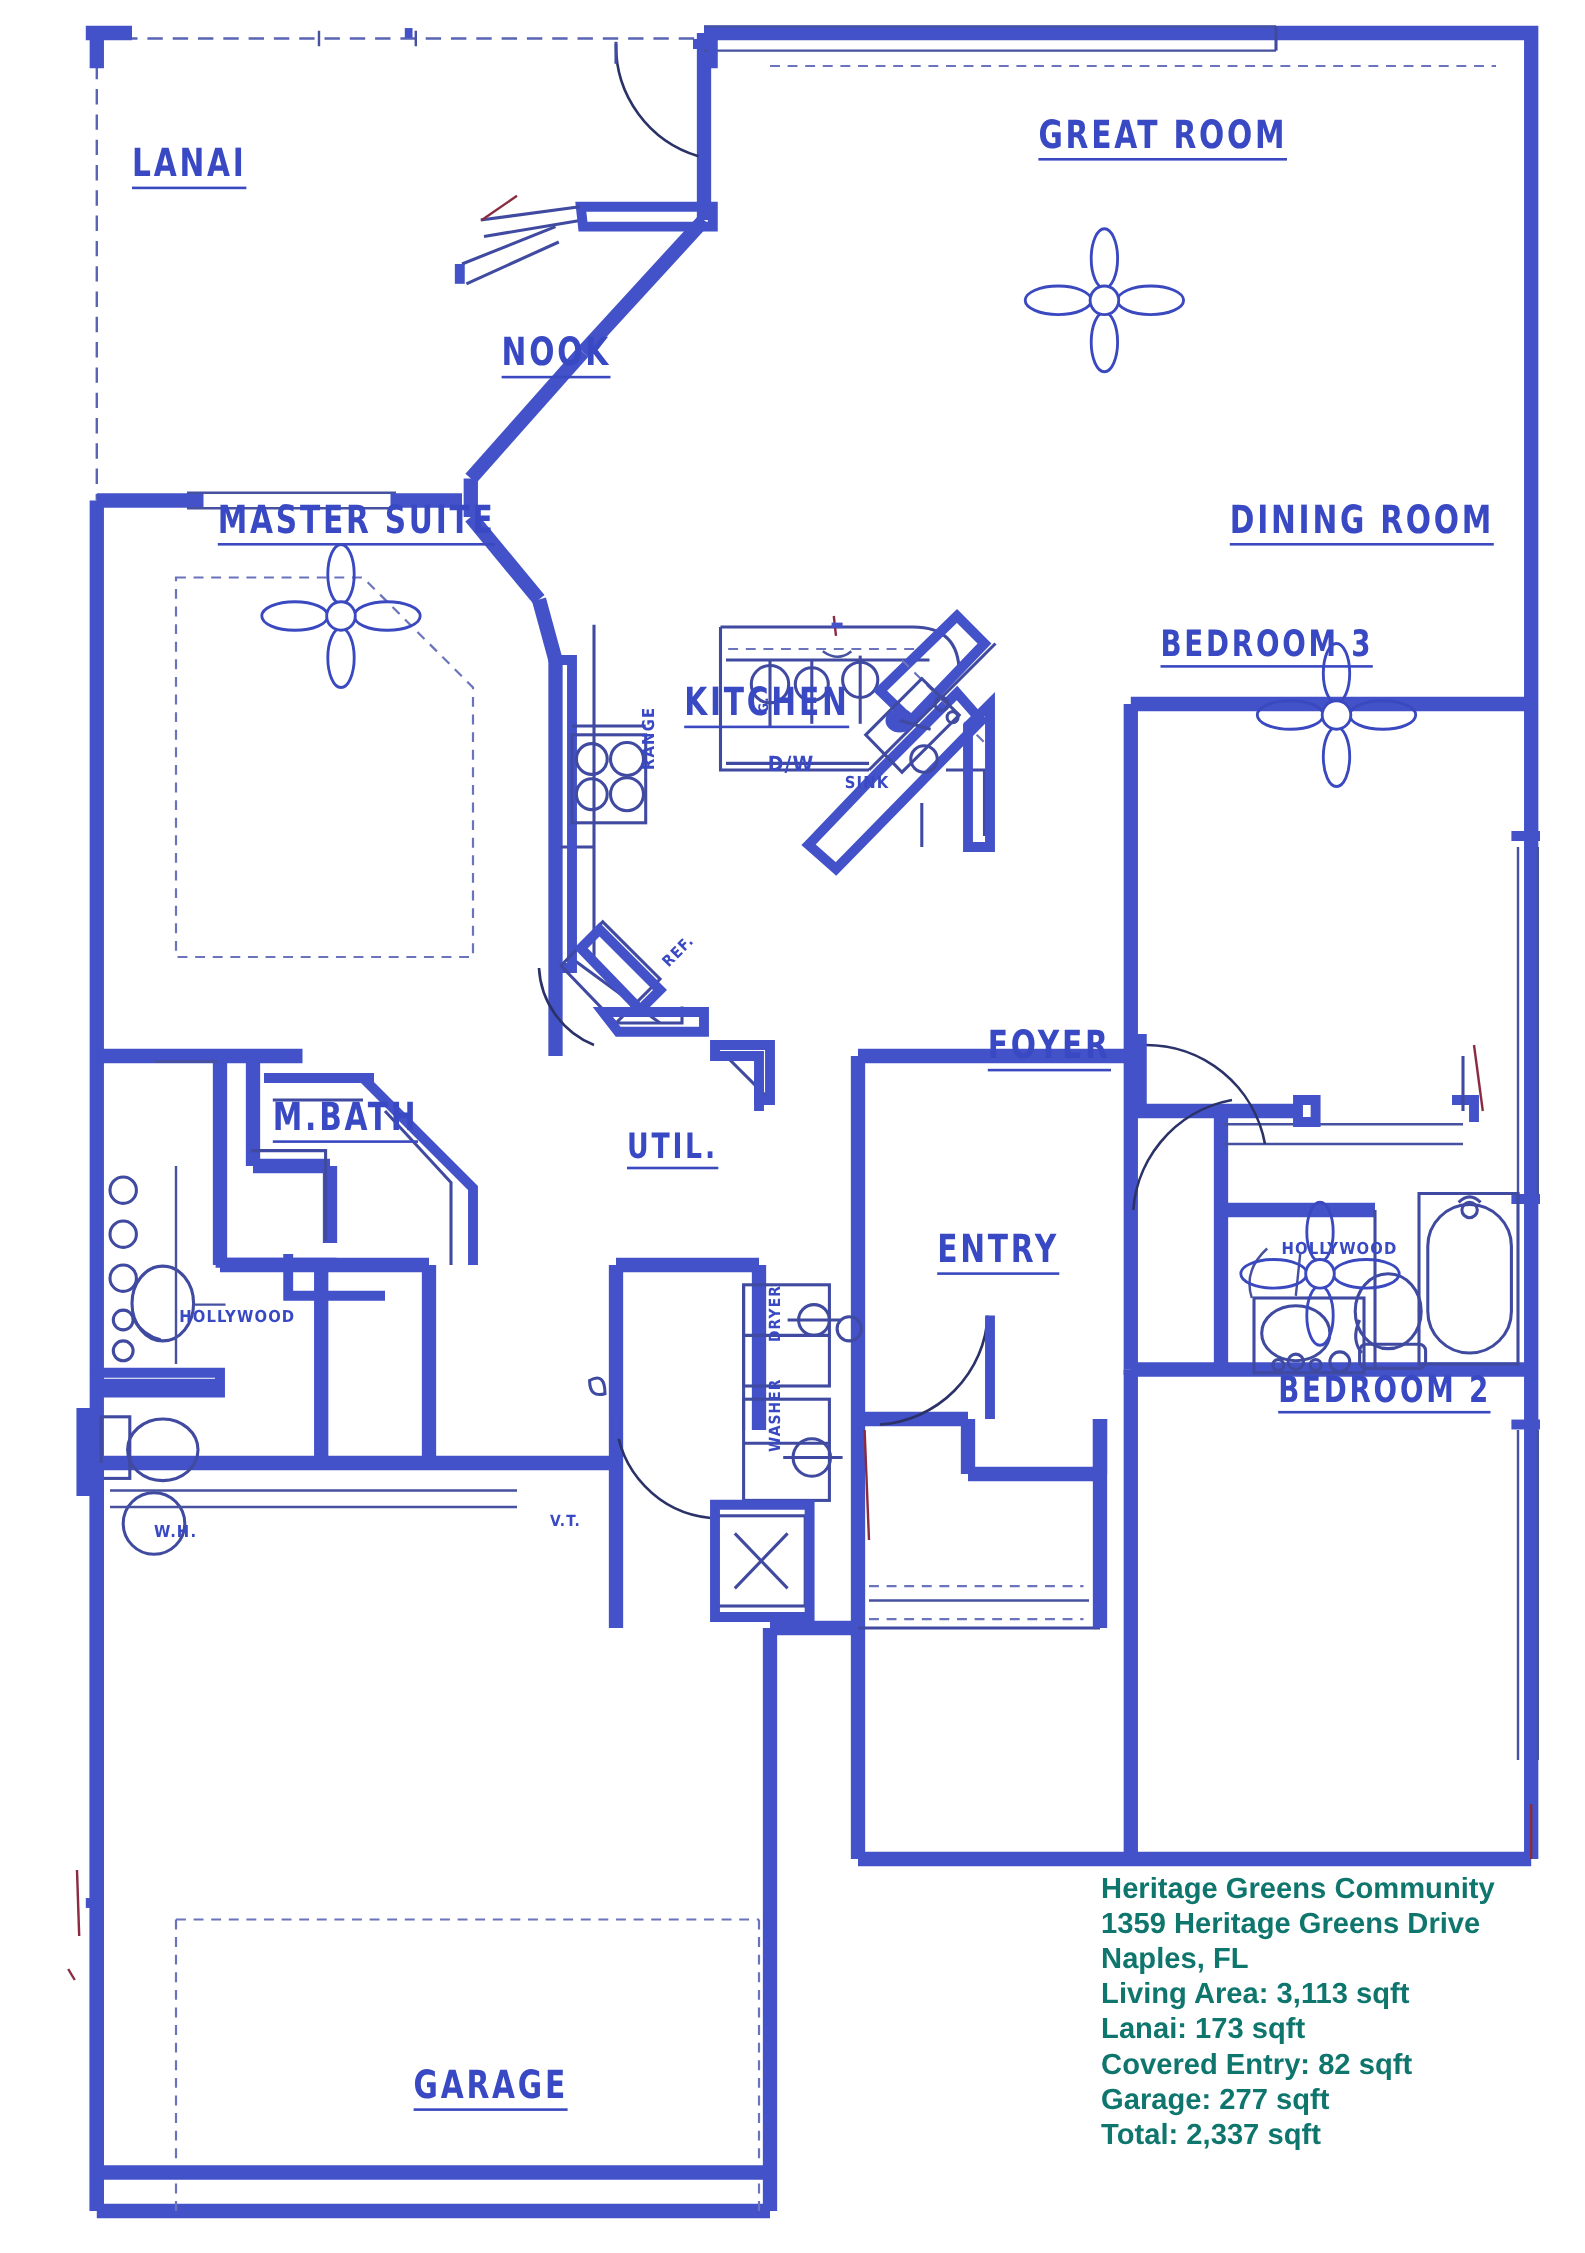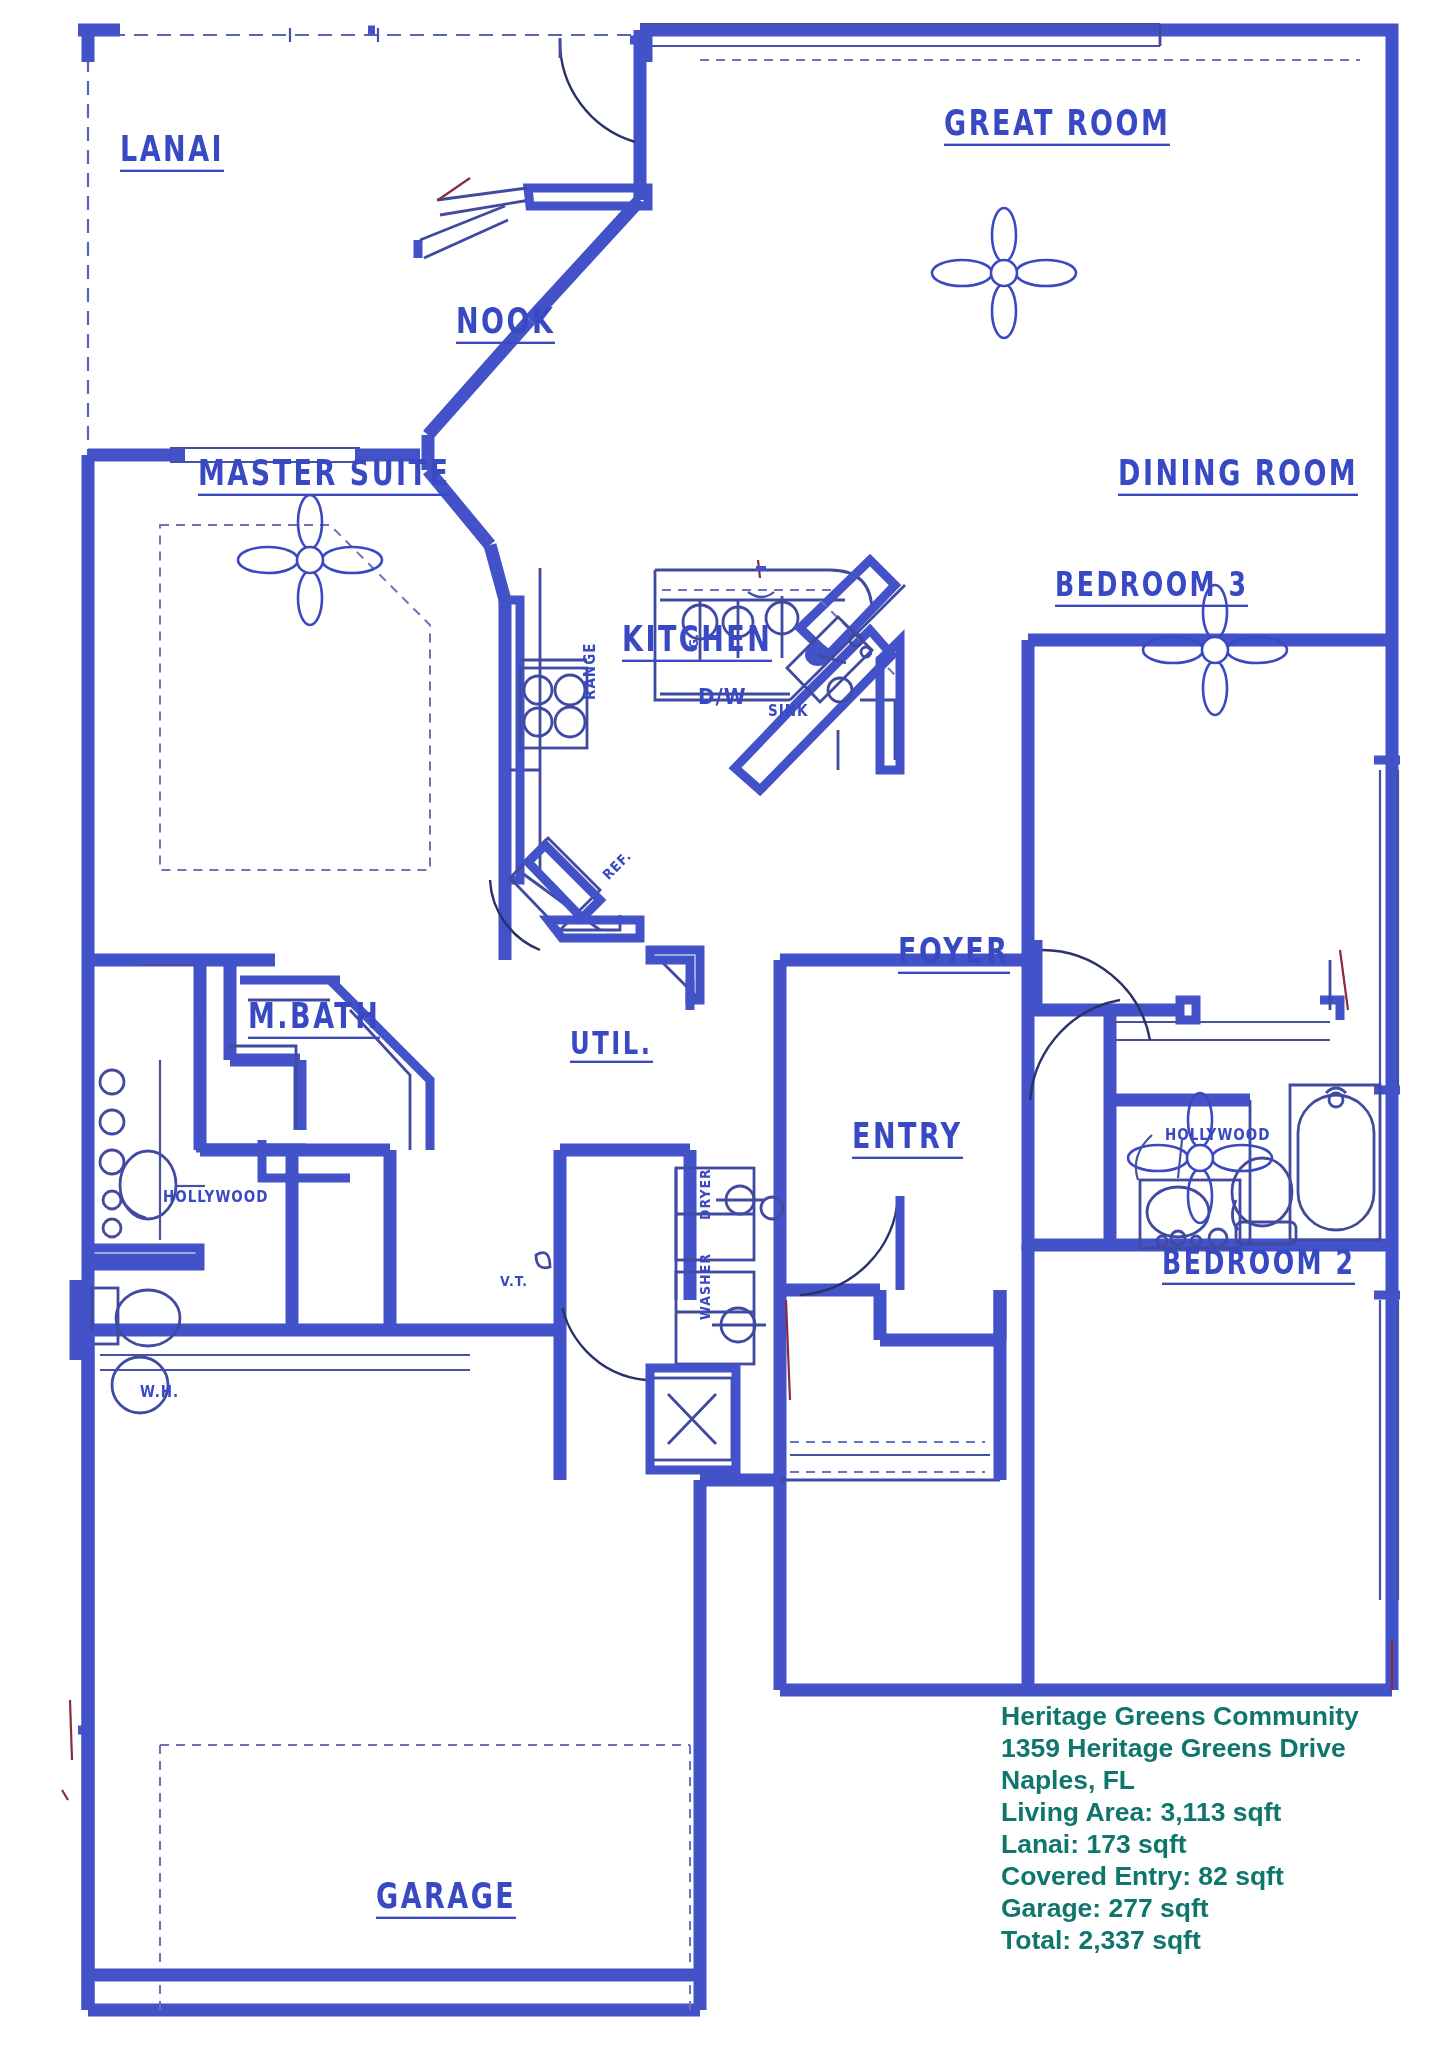--- a/index.html
+++ b/index.html
@@ -376,28 +376,28 @@
     <div class="rlabel" style="left: 570px; top: 1032px; font-size: 27px;">UTIL.</div>
     <div class="rlabel" style="left: 898px; top: 940px; font-size: 30px;">FOYER</div>
     <div class="rlabel" style="left: 852px; top: 1125px; font-size: 30px;">ENTRY</div>
     <div class="rlabel" style="left: 1162px; top: 1253px; font-size: 28px;">BEDROOM 2</div>
     <div class="rlabel" style="left: 376px; top: 1885px; font-size: 30px;">GARAGE</div>
   </div>
 
 <div id="fixture-labels">
     <div class="tiny" style="left: 163px; top: 1190px; font-size: 15px; letter-spacing: 1px;">HOLLYWOOD</div>
     <div class="tiny" style="left: 1165px; top: 1128px; font-size: 15px; letter-spacing: 1px;">HOLLYWOOD</div>
-    <div class="tiny" style="left: 698px; top: 686px; font-size: 22px; letter-spacing: 1px;">D/W</div>
+    <div class="tiny" style="left: 698px; top: 686px; font-size: 19px; letter-spacing: 1px;">D/W</div>
     <div class="tiny" style="left: 768px; top: 704px; font-size: 15px; letter-spacing: 1px;">SINK</div>
     <div class="tiny" style="left: 583px; top: 700px; font-size: 15px; letter-spacing: 1px; transform: rotate(-90deg); transform-origin: left top;">RANGE</div>
     <div class="tiny" style="left: 600px; top: 872px; font-size: 14px; letter-spacing: 1px; transform: rotate(-45deg); transform-origin: left top;">REF.</div>
     <div class="tiny" style="left: 698px; top: 1220px; font-size: 14px; letter-spacing: 1px; transform: rotate(-90deg); transform-origin: left top;">DRYER</div>
     <div class="tiny" style="left: 698px; top: 1320px; font-size: 14px; letter-spacing: 1px; transform: rotate(-90deg); transform-origin: left top;">WASHER</div>
     <div class="tiny" style="left: 140px; top: 1385px; font-size: 15px; letter-spacing: 1px;">W.H.</div>
-    <div class="tiny" style="left: 500px; top: 1274px; font-size: 14px; letter-spacing: 1px;">V.T.</div>
+    <div class="tiny" style="left: 500px; top: 1376px; font-size: 14px; letter-spacing: 1px;">V.T.</div>
     <div class="tiny" style="left: 688px; top: 648px; font-size: 12px; letter-spacing: 1px; transform: rotate(-90deg); transform-origin: left top;">G.</div>
   </div>
 
 <div id="infoblock">
   <div>Heritage Greens Community</div>
   <div>1359 Heritage Greens Drive</div>
   <div>Naples, FL</div>
   <div>Living Area: 3,113 sqft</div>
   <div>Lanai: 173 sqft</div>
   <div>Covered Entry: 82 sqft</div>

